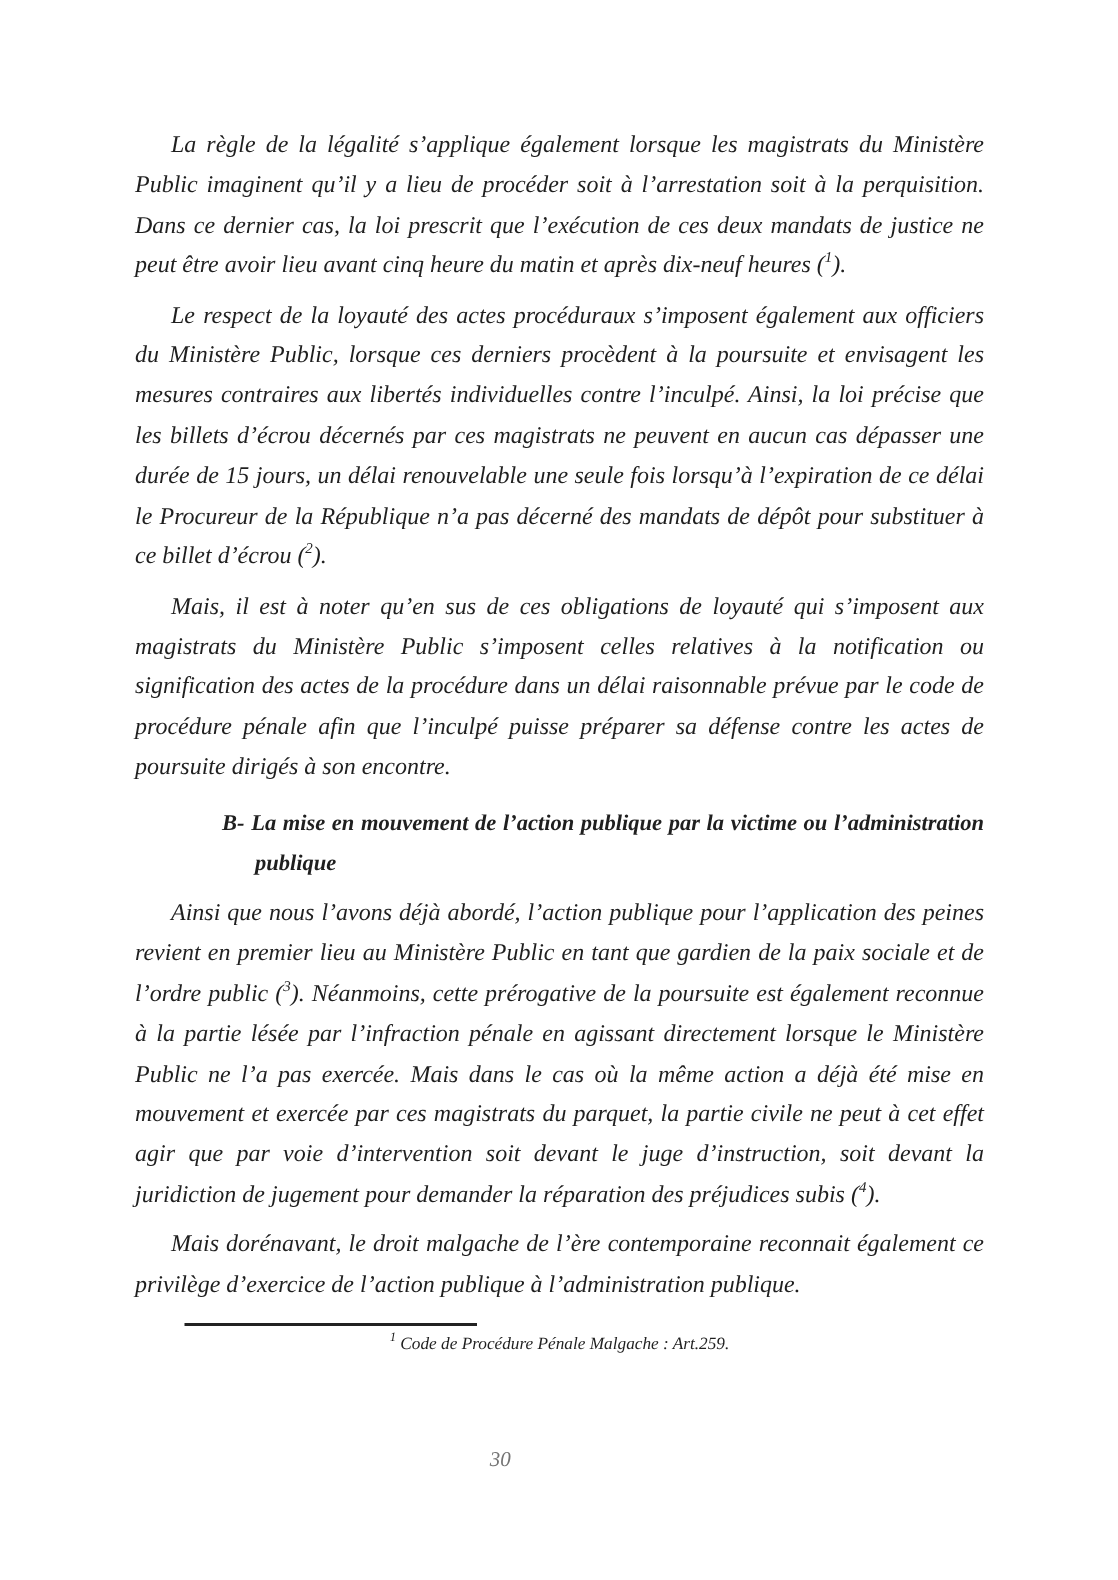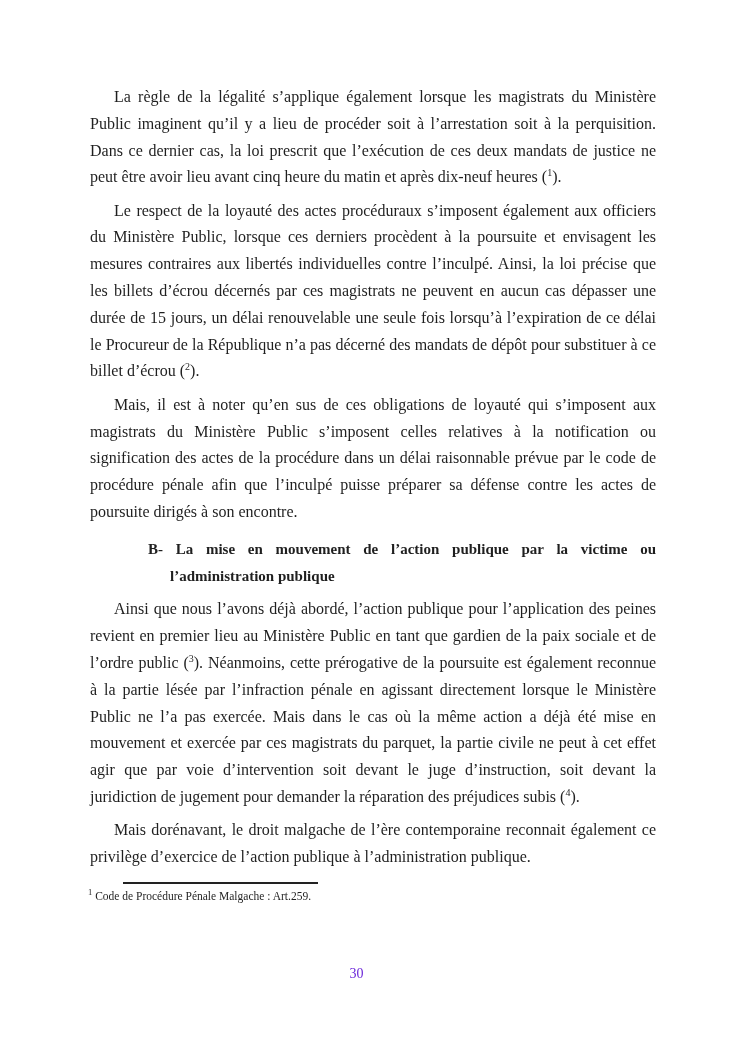--- a/index.html
+++ b/index.html
@@ -4,20 +4,21 @@
 <style>
   html, body { margin: 0; padding: 0; background: #ffffff; }
   .page {
     position: relative;
     width: 745px;
     height: 1053px;
     background: #ffffff;
     font-family: "Liberation Serif", "DejaVu Serif", serif;
     color: #1f1f1f;
     overflow: hidden;
+    font-style: italic;
   }
   .content {
     position: absolute;
     left: 90px;
     top: 84px;
     width: 566px;
   }
   p.para {
     margin: 0 0 6.5px 0;
     font-size: 16px;
@@ -38,21 +39,21 @@
     padding-left: 80px;
     text-indent: -22px;
   }
   .footnotes {
     position: absolute;
     left: 88px;
     top: 882px;
     width: 570px;
     font-size: 11.5px;
     line-height: 15px;
-    text-align: left;
+    text-align: center;
   }
   .fn-sep {
     width: 195px;
     margin-left: 35px;
     border-top: 2px solid #222222;
     margin-bottom: 5px;
   }
   p.fn {
     margin: 0;
   }
@@ -60,22 +61,21 @@
     font-size: 8.5px;
     line-height: 0;
   }
   .page-number {
     position: absolute;
     top: 966px;
     left: 0;
     width: 667px;
     text-align: center;
     font-size: 14px;
-    color: #6d28d9;
-    padding-left: 23px;
+    color: #737373;
   }
 </style>
 </head>
 <body>
 
 <div class="page">
 
   <div class="content">
 
     <p class="para"><span>La règle de la légalité s’applique également lorsque les magistrats du Ministère Public imaginent qu’il y a lieu de procéder soit à l’arrestation soit à la perquisition. Dans ce dernier cas, la loi prescrit que l’exécution de ces deux mandats de justice ne peut être avoir lieu avant cinq heure du matin et après dix-neuf heures (</span><sup class="ref">1</sup><span>).</span></p>

